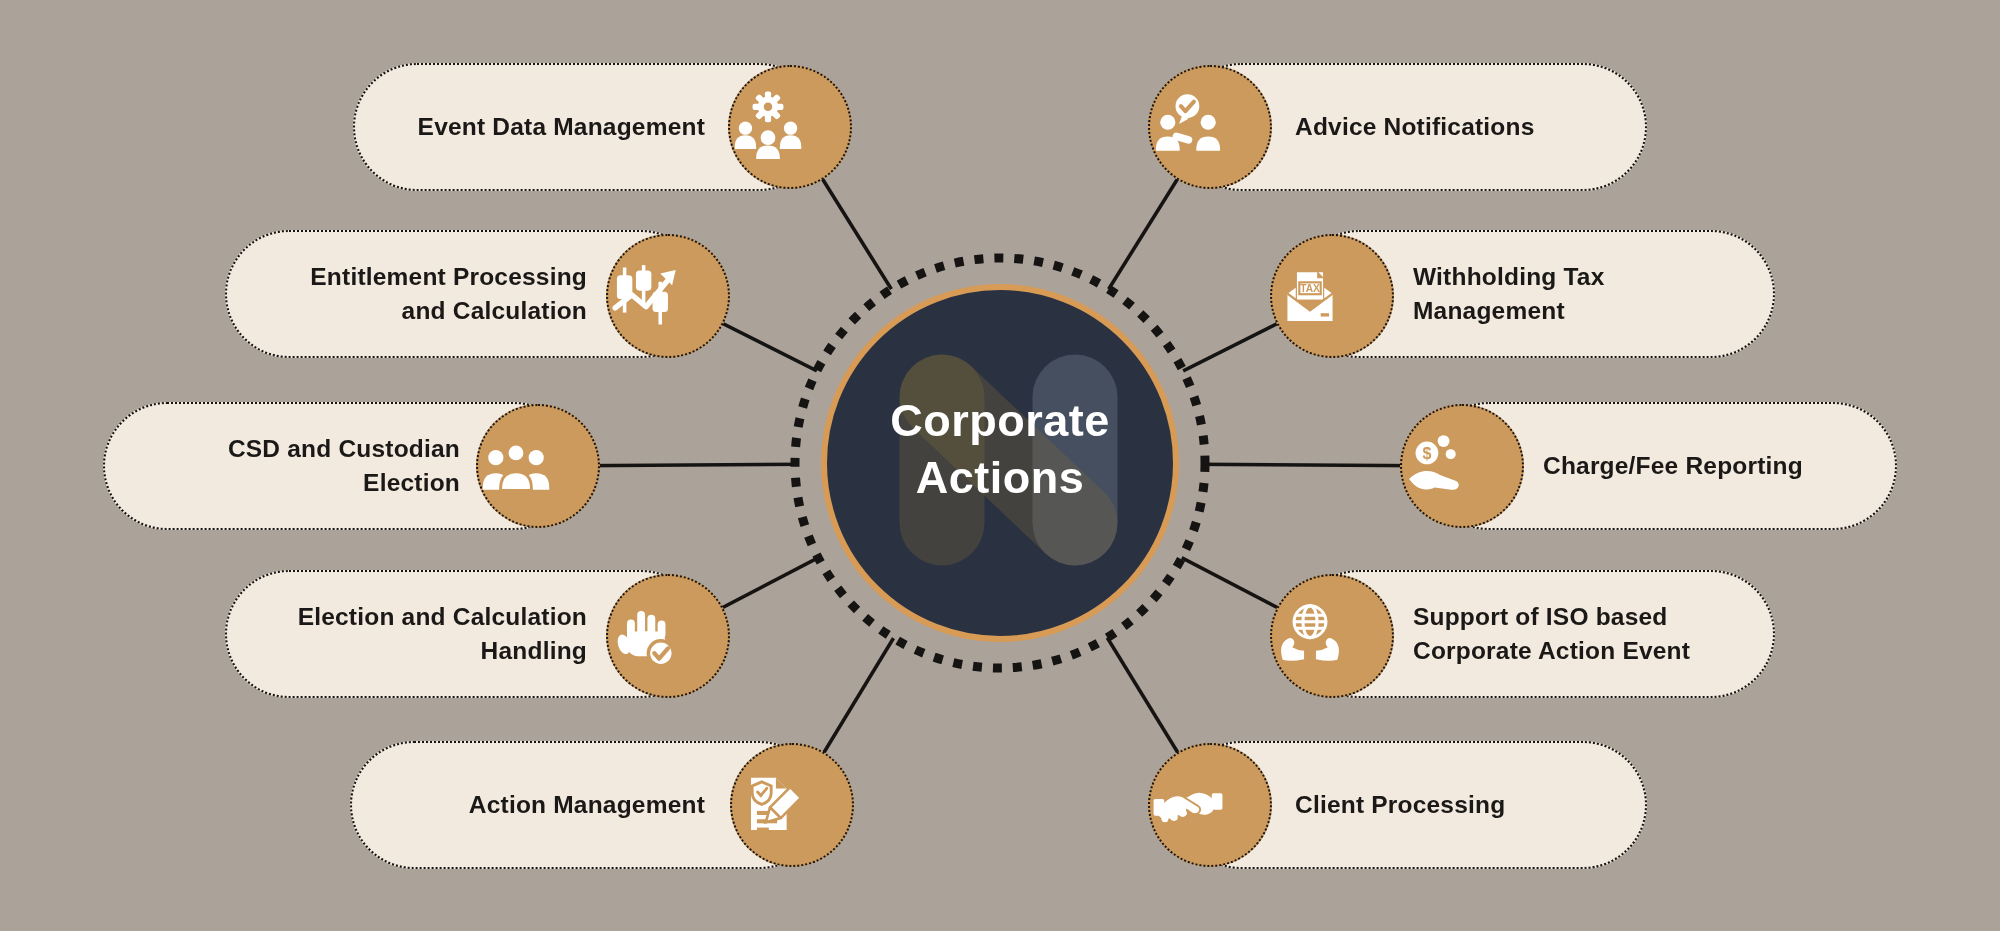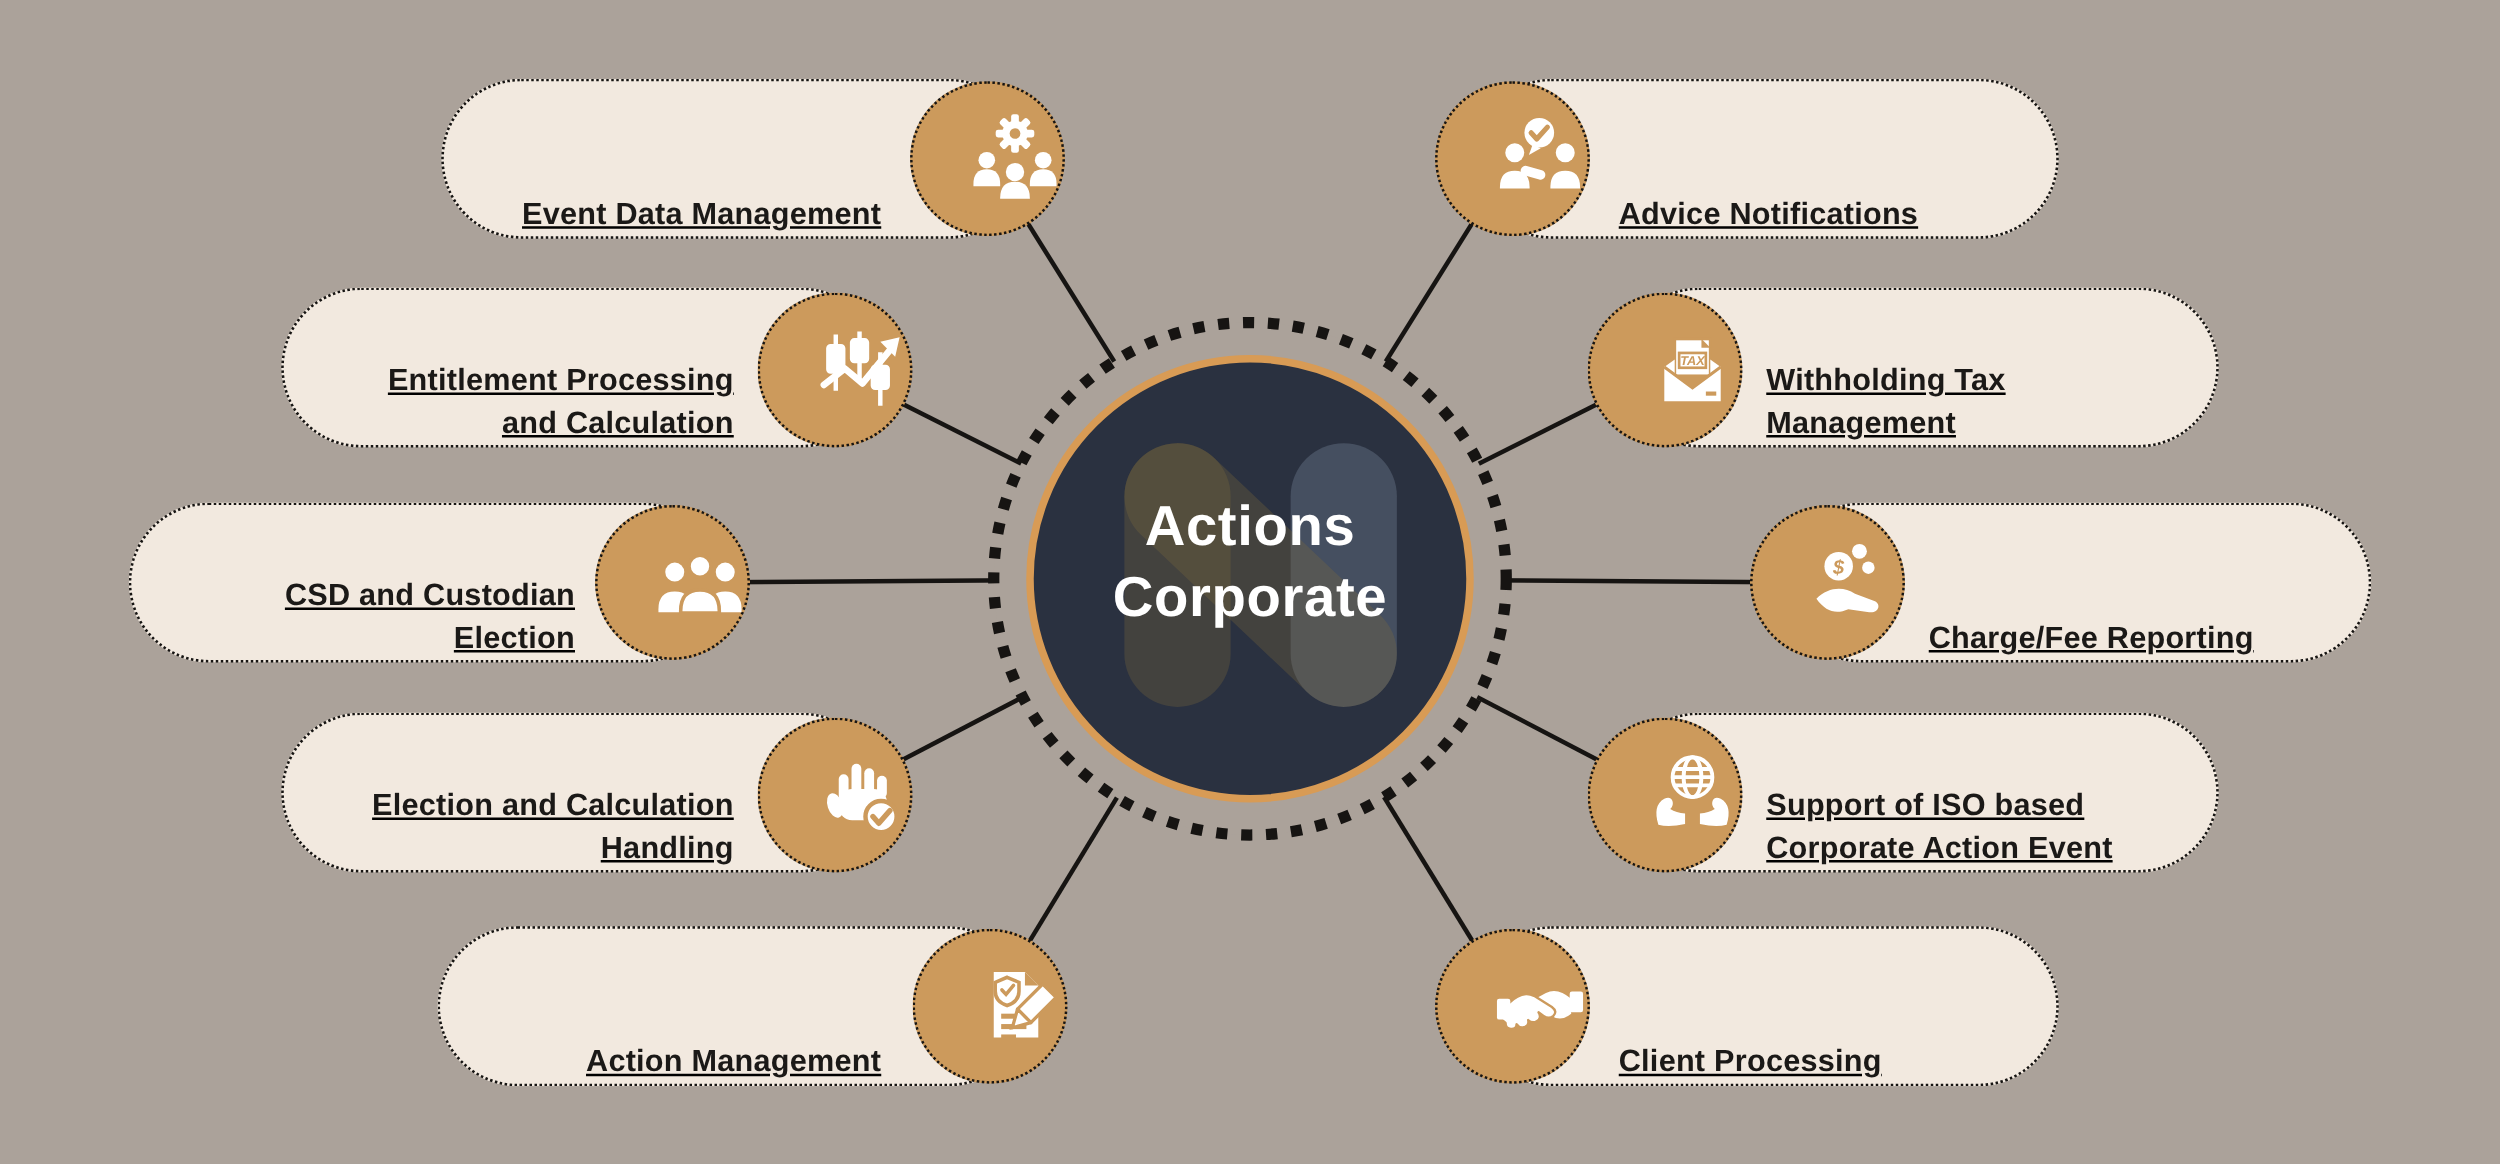--- a/index.html
+++ b/index.html
@@ -33,40 +33,39 @@
     line-height:57px;
   }
   .row{position:absolute;z-index:4;}
   .capsule{
     position:absolute;
     height:128px;
     background:var(--capsule);
     border:2px dotted var(--ink);
     border-radius:64px;
     display:flex;
-    align-items:flex-end;
-    text-decoration:underline;
+    align-items:center;
   }
   .capsule .label{
     width:100%;
     color:#1b1917;
     font-size:24.5px;
     font-weight:600;
     letter-spacing:0.2px;
     line-height:1.38;
   }
   .row.left .capsule .label{text-align:right;padding-left:34px;padding-right:116px;}
   .row.right .capsule .label{text-align:left;padding-right:14px;padding-left:116px;}
   .icon-circle{
     position:absolute;
     width:124px;height:124px;
     background:var(--tan);
     border:2px dotted var(--ink);
     border-radius:50%;
-    display:flex;align-items:center;justify-content:flex-end;font-style:italic;
+    display:flex;align-items:center;justify-content:flex-start;
   }
   .icon-circle svg{width:76px;height:76px;display:block;}
 </style>
 </head>
 <body>
 
 <svg id="connector-layer" width="2000" height="931">
   <g stroke="var(--ink)" stroke-width="3.6">
     <line x1="790" y1="127" x2="1000" y2="463"></line>
     <line x1="668" y1="296" x2="1000" y2="463"></line>
@@ -92,22 +91,22 @@
       </clipPath>
     <g clip-path="url(#discclip)" stroke-linecap="round" fill="none">
       <line x1="1075" y1="397" x2="1075" y2="523" stroke="rgba(170,185,210,0.22)" stroke-width="85"></line>
       <line x1="942" y1="397" x2="1075" y2="523" stroke="rgba(125,105,60,0.30)" stroke-width="85"></line>
       <line x1="942" y1="397" x2="942" y2="523" stroke="rgba(125,105,60,0.30)" stroke-width="85"></line>
     </g>
   </g>
 </svg>
 
 <div class="center-title">
+  <div>Corporate</div>
   <div>Actions</div>
-  <div>Corporate</div>
 </div>
 
 <div class="row left">
   <div class="capsule" style="left:353px;top:63px;width:470px;">
     <div class="label">Event Data Management</div>
   </div>
   <div class="icon-circle" style="left:728px;top:65px;">
     <svg viewBox="0 0 64 64">
       <defs>
           <rect id="tooth" x="-2.6" y="-13" width="5.2" height="7" rx="1.6"></rect>

